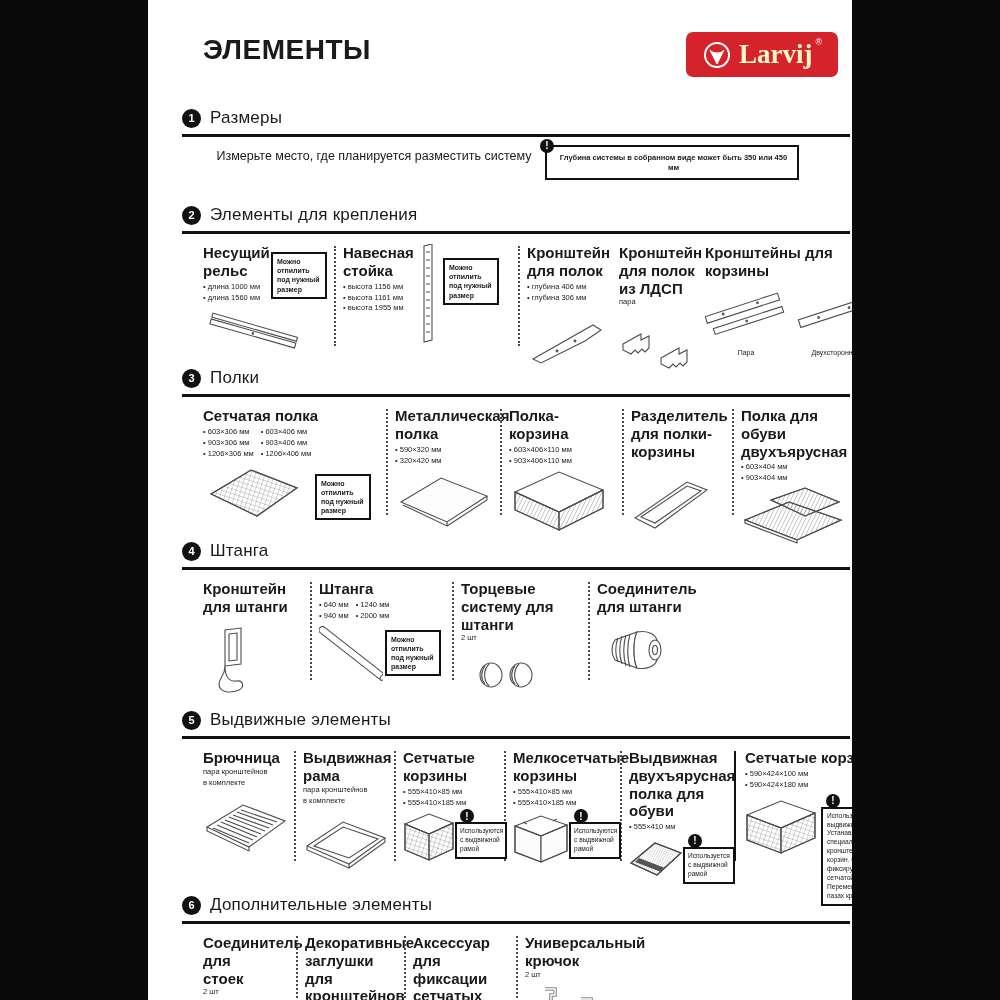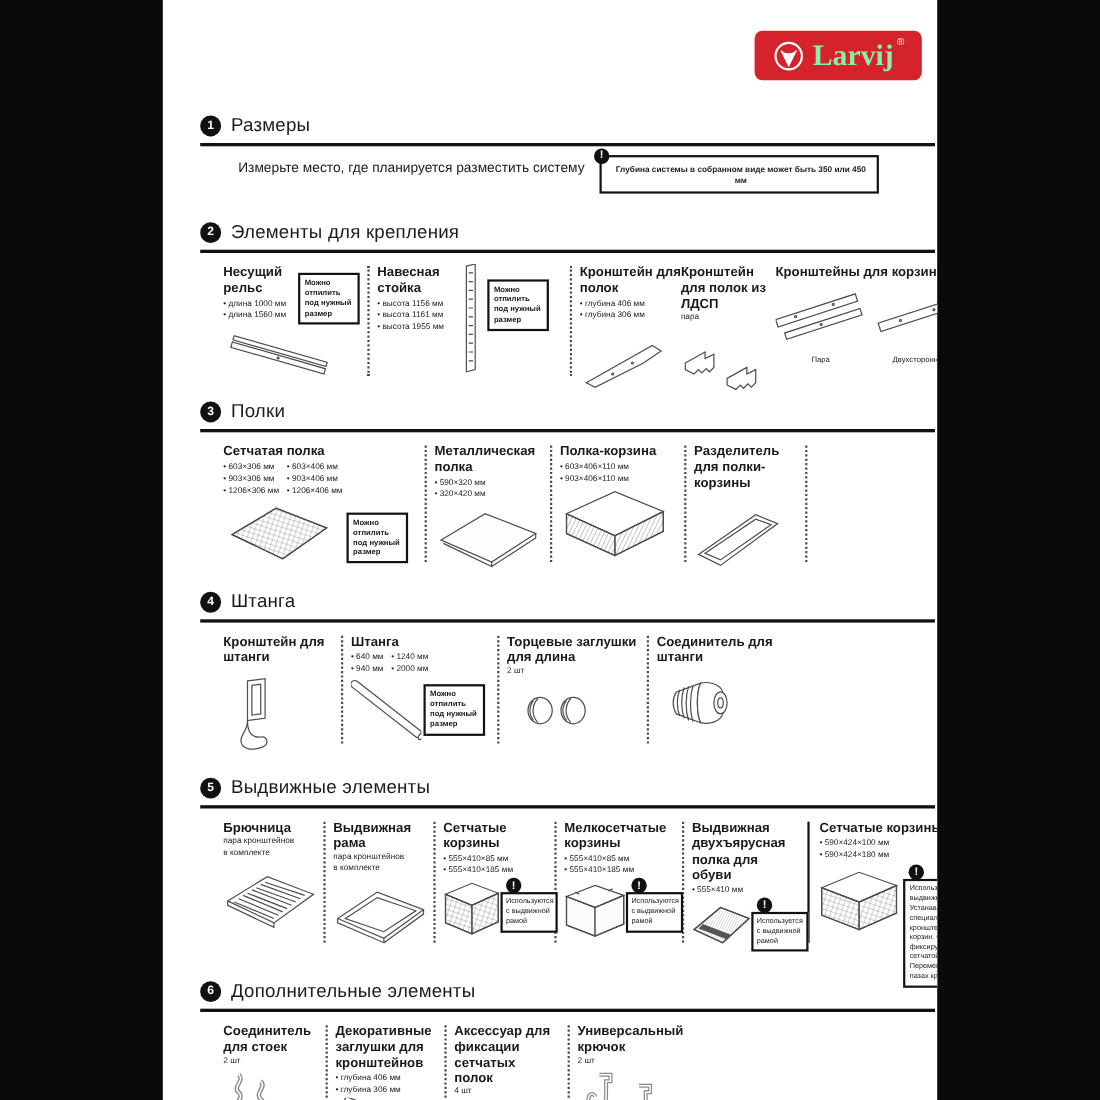--- a/index.html
+++ b/index.html
@@ -6,40 +6,40 @@
   html,body { width:1000px; height:1000px; }
   body { background:#0a0a0a; font-family:"Liberation Sans", sans-serif; color:#1a1a1a; }
   .frame { width:1000px; height:1000px; background:#0a0a0a; }
   .page { position:relative; margin-left:148px; width:704px; height:1000px; background:#ffffff; padding:30px 2px 0 34px; overflow:hidden; }
 
   
   .doc-header { position:relative; height:62px; }
   .doc-title { font-size:28px; font-weight:bold; letter-spacing:.5px; margin-left:21px; margin-top:4px; }
   .logo { position:absolute; top:-2px; right:12px; width:152px; height:45px; background:#d5232b; border-radius:7px; display:flex; align-items:center; justify-content:center; gap:7px; }
   .logo-mark { display:flex; }
-  .logo-text { color:#86efac; font-family:"Liberation Serif", serif; font-weight:bold; font-size:27px; line-height:1; }
+  .logo-text { color:#fef9c3; font-family:"Liberation Serif", serif; font-weight:bold; font-size:27px; line-height:1; }
   .logo-reg { color:#fff; font-size:9px; align-self:flex-start; margin-top:5px; margin-left:-4px; }
 
   
   .sec-head { display:flex; align-items:center; gap:9px; }
   .sec-num { width:19px; height:19px; border-radius:50%; background:#111; color:#fff; font-size:11px; font-weight:bold; display:flex; align-items:center; justify-content:center; }
   .sec-title { font-size:17px; font-weight:normal; letter-spacing:.2px; }
   .rule { height:3px; background:#111; margin-top:6px; }
 
   
   .s1-row { display:flex; align-items:flex-start; margin:12px 0 0 21px;text-align:center; }
   .intro { font-size:12.5px; width:342px; }
   .alert { position:relative; border:2px solid #111; background:#fff; padding:4px 6px; font-size:7.5px; font-weight:bold; line-height:1.35; }
   .s1-alert { width:254px; margin-top:-4px; padding:6px 7px 5px 10px; }
   .bang { position:absolute; top:-8px; left:-7px; width:14px; height:14px; border-radius:50%; background:#111; color:#fff; font-size:10px; font-weight:bold; display:flex; align-items:center; justify-content:center; }
 
   
   .items { display:flex; margin:10px 0 0 21px; align-items:stretch; }
   .col { display:flex; flex-direction:column; flex:0 0 auto; }
-  .item-name { font-size:12px; font-weight:bold; line-height:1.18; }
+  .item-name { font-size:15px; font-weight:bold; line-height:1.18; }
   .specs { margin-top:2px; }
   .specs2 { margin-top:2px; display:grid; grid-auto-flow:column; grid-template-rows:repeat(3,auto); column-gap:7px; width:max-content; }
   .specs2r { margin-top:2px; display:grid; grid-auto-flow:column; grid-template-rows:repeat(2,auto); column-gap:7px; width:max-content; }
   .spec, .sub { font-size:7.5px; line-height:1.45; color:#222; }
   .spec::before { content:"• "; }
   .sep { border-left:2px dotted #4a4a4a; margin:2px 7px 0 7px; align-self:stretch; }
   .sep-solid { border-left:2px solid #111; margin:2px 9px 0 9px; align-self:stretch; }
   .cutbox { border:2px solid #111; padding:3px 4px; font-size:7px; font-weight:bold; line-height:1.3; width:56px; height:max-content; }
   .figrow { display:flex; align-items:flex-start; }
   .icon { display:block; }
@@ -65,20 +65,21 @@
     <pattern id="grid" width="4.5" height="4.5" patternUnits="userSpaceOnUse" patternTransform="rotate(18)">
       <path d="M0,0 L0,4.5 M0,0 L4.5,0" stroke="#8a8a8a" stroke-width="0.7"></path>
     </pattern>
   </defs>
 </svg>
 
 <div class="frame">
 <div class="page">
 
   <div class="doc-header">
+    <h1 class="doc-title">ЭЛЕМЕНТЫ</h1>
     <div class="logo">
       <span class="logo-mark">
         <svg width="30" height="30" viewBox="0 0 30 30" style="stroke:#fff;stroke-width:2">
           <circle cx="15" cy="15" r="12"></circle>
           <path d="M8,10 L15,24 L22,10 C19,14 11,14 8,10 Z" fill="#fff" stroke-width="1"></path>
         </svg>
       </span>
       <span class="logo-text">Larvij</span>
       <span class="logo-reg">®</span>
     </div>
@@ -283,20 +284,36 @@
         <span class="icon mt14">
           <svg width="84" height="60" viewBox="0 0 84 60">
             <path d="M4,44 L56,8 L76,16 L24,54 Z" fill="#fff"></path>
             <path d="M10,43 L56,12 L70,17 L24,49 Z"></path>
           </svg>
         </span>
       </div>
 
       <div class="sep"></div>
 
+      <div class="col" style="width:116px">
+        <div class="item-name">Полка для обуви двухъярусная</div>
+        <div class="specs">
+          <div class="spec">603×404 мм</div>
+          <div class="spec">903×404 мм</div>
+        </div>
+        <span class="icon mt2">
+          <svg width="104" height="58" viewBox="0 0 104 58">
+            <path d="M30,14 L64,2 L98,16 L64,30 Z" fill="url(#hatch)"></path>
+            <path d="M30,14 L64,2 L98,16 L64,30 Z"></path>
+            <path d="M4,34 L48,16 L100,34 L56,54 Z" fill="url(#hatch)"></path>
+            <path d="M4,34 L48,16 L100,34 L56,54 Z"></path>
+            <path d="M4,34 L56,54 L56,57 L4,37 Z" fill="#fff"></path>
+          </svg>
+        </span>
+      </div>
     </div>
   </section>
 
   <section style="margin-top:26px">
     <div class="sec-head">
       <span class="sec-num">4</span>
       <span class="sec-title">Штанга</span>
     </div>
     <div class="rule"></div>
     <div class="items" style="height:100px">
@@ -331,21 +348,21 @@
                   </g>
             </svg>
           </span>
           <div class="cutbox mt8">Можно отпилить под нужный размер</div>
         </div>
       </div>
 
       <div class="sep"></div>
 
       <div class="col" style="width:120px">
-        <div class="item-name">Торцевые заглушки для длина</div>
+        <div class="item-name">Торцевые систему для штанги</div>
         <div class="sub">2 шт</div>
         <span class="icon mt10" style="margin-left:14px">
           <svg width="70" height="42" viewBox="0 0 70 42">
             <ellipse cx="16" cy="21" rx="11" ry="12" fill="#fff"></ellipse>
             <path d="M10,12 a14,14 0 0 0 0,18 M14,10 a16,16 0 0 0 0,22"></path>
             <ellipse cx="46" cy="21" rx="11" ry="12" fill="#fff"></ellipse>
             <path d="M40,12 a14,14 0 0 0 0,18 M44,10 a16,16 0 0 0 0,22"></path>
           </svg>
         </span>
       </div>

